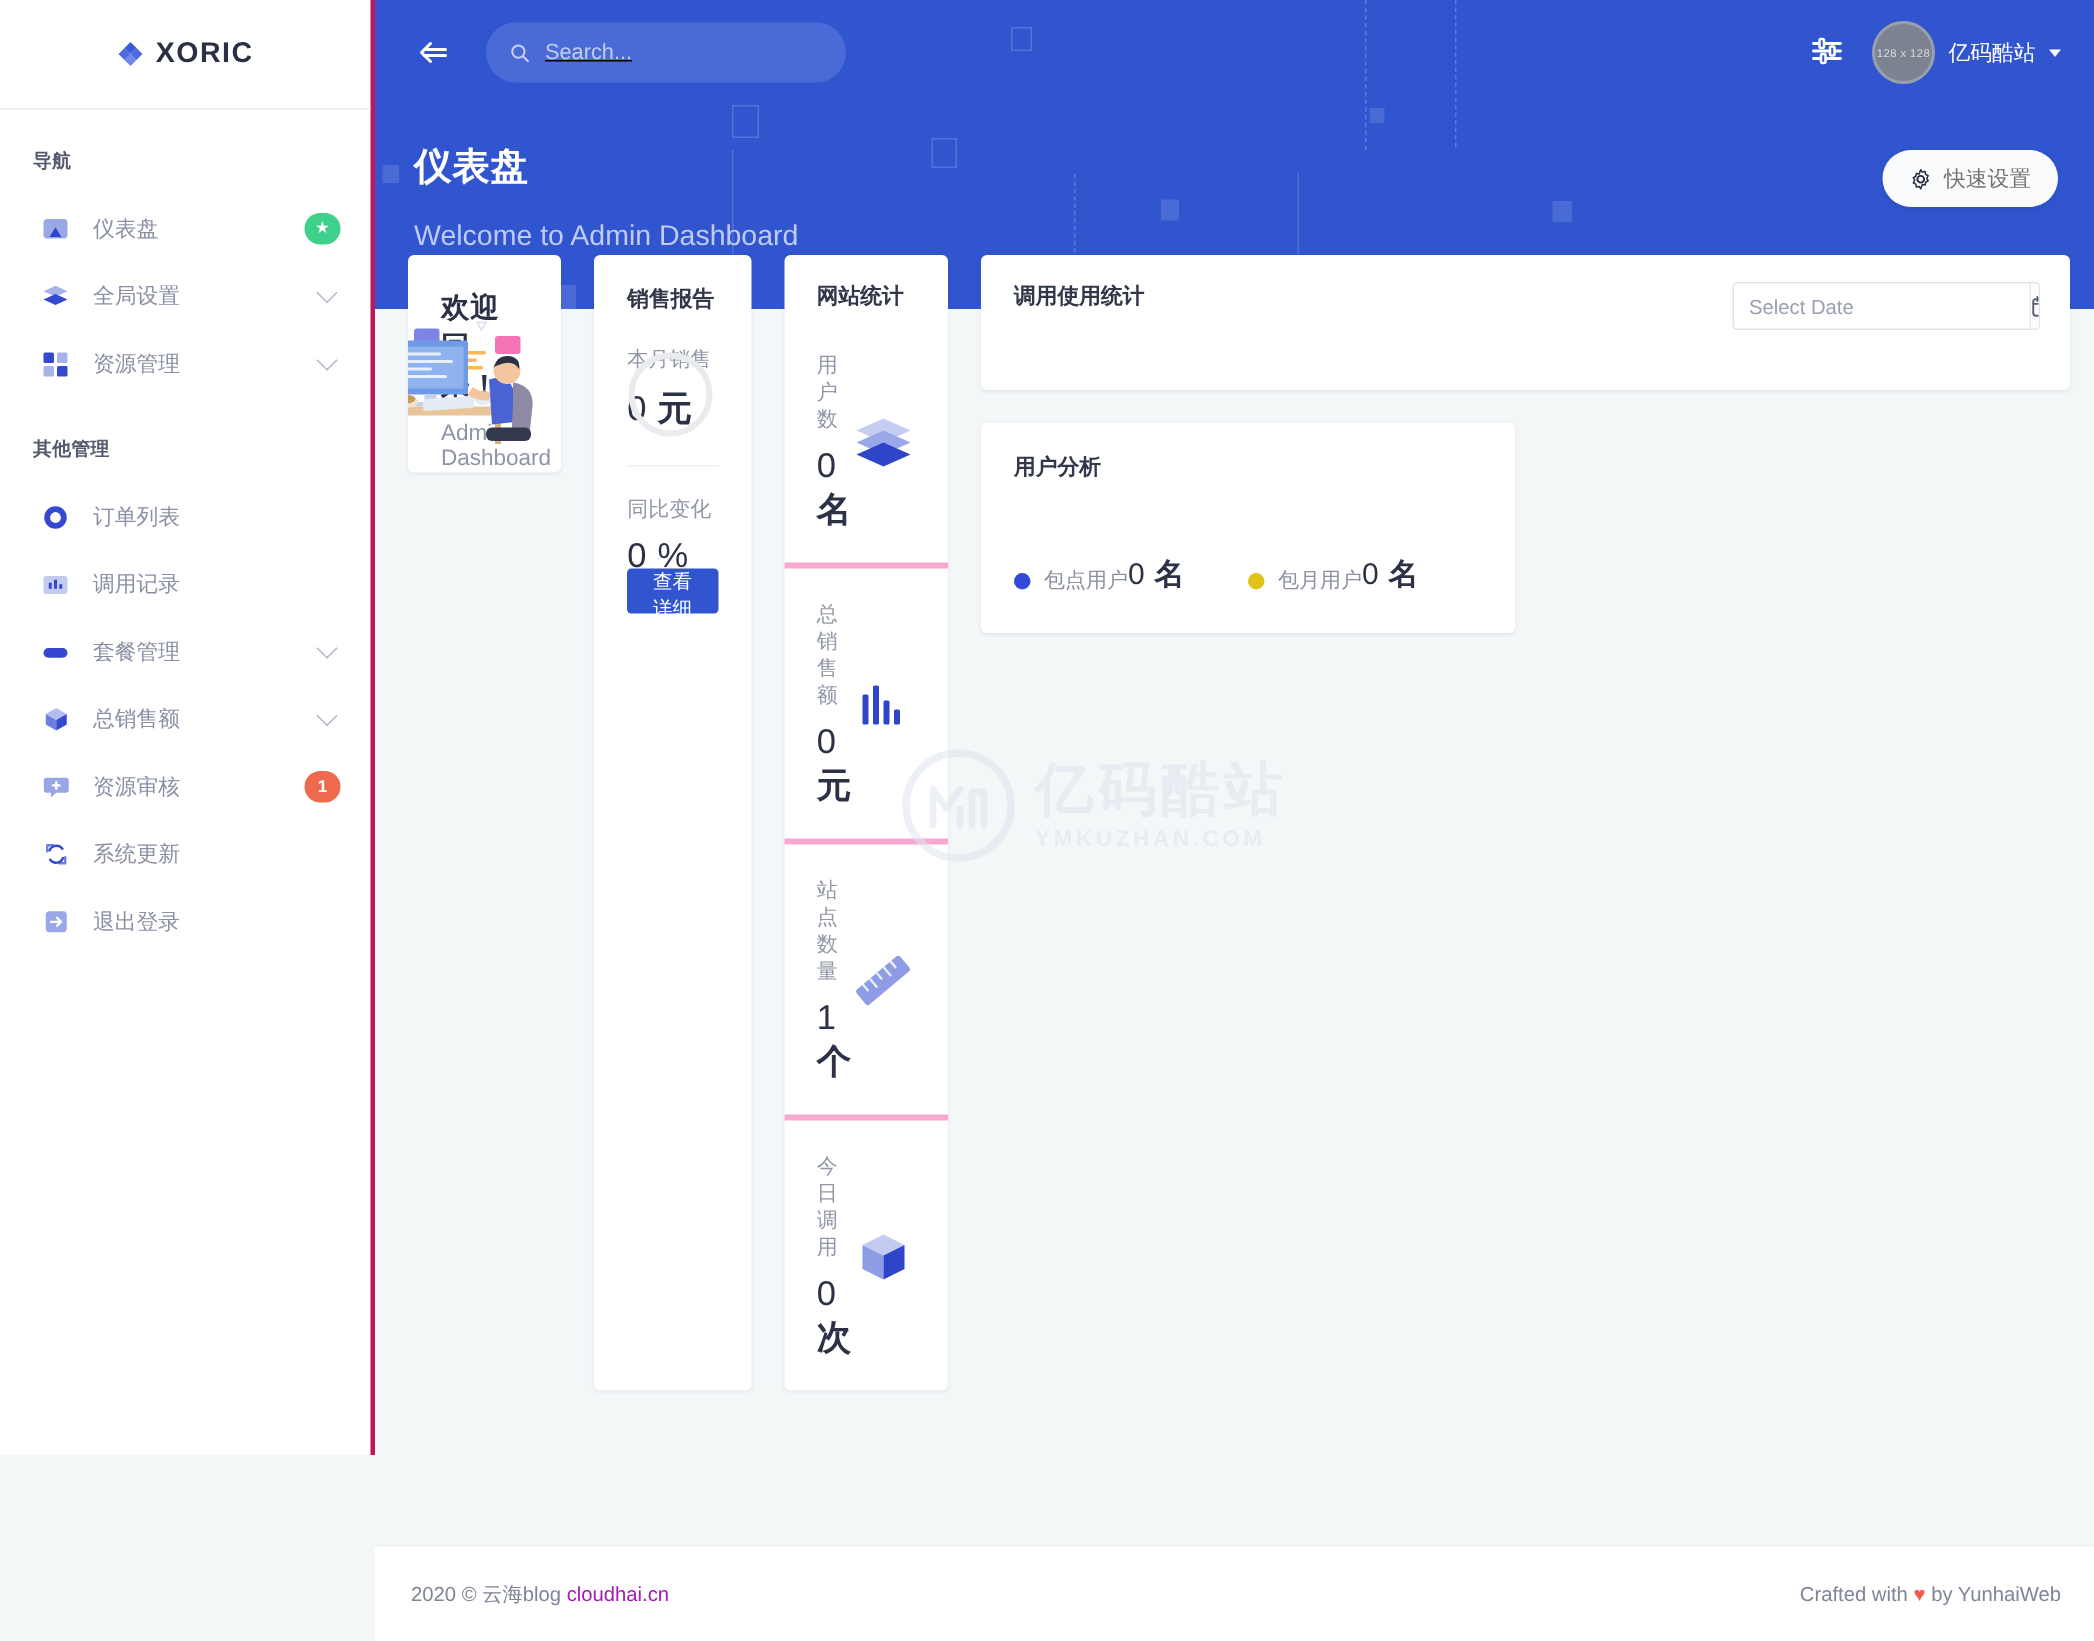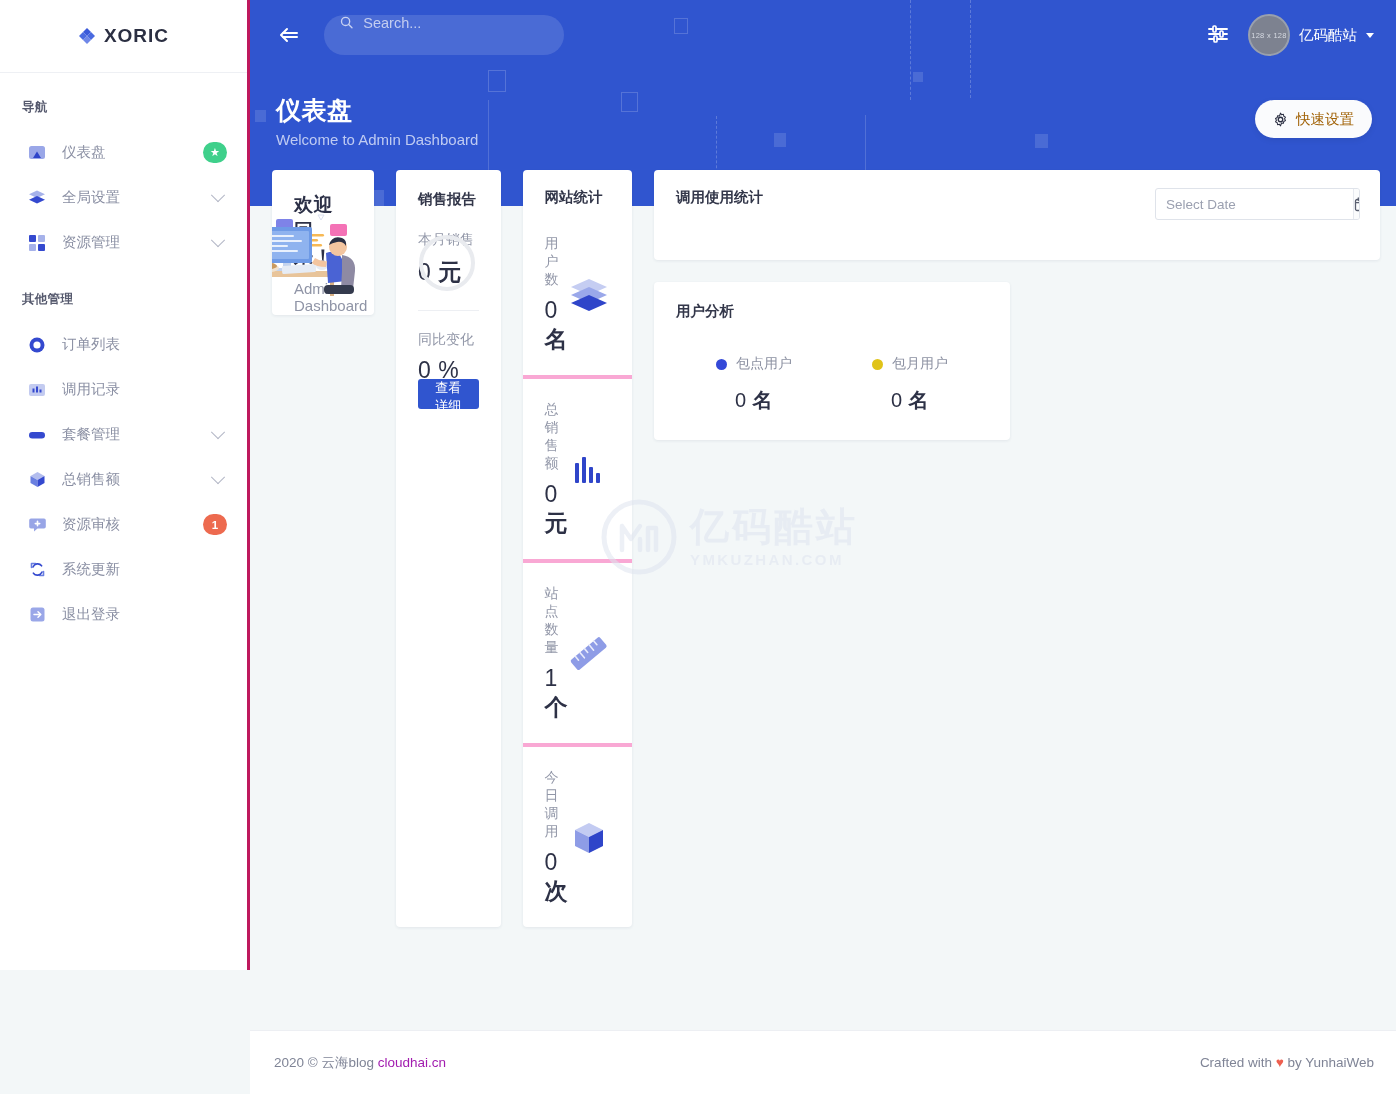--- a/index.html
+++ b/index.html
@@ -59,22 +59,22 @@
   .vline-dash { border-left: 1.5px dashed rgba(255,255,255,.22); }
   .vline-solid { border-left: 1.5px solid rgba(255,255,255,.16); }
 
   .topbar-row {
     position: relative; z-index: 2; height: 70px;
     display: flex; align-items: center; padding: 0 22px 0 24px;
   }
   .collapse-btn { width: 30px; height: 30px; display: flex; align-items: center; justify-content: center; cursor: pointer; }
   .searchbox {
     margin-left: 20px; width: 240px; height: 40px; border-radius: 20px;
-    background: rgba(255,255,255,.13); display: flex; align-items: flex-start;
-    padding: 0 16px; gap: 10px; cursor: text;
+    background: rgba(255,255,255,.13); display: flex; align-items: center;
+    padding: 0 16px; gap: 10px; cursor: text; text-decoration: underline;
   }
   .searchbox input {
     background: transparent; border: none; outline: none; color: #ffffff;
     font-size: 14.5px; width: 100%; font-family: inherit;
   }
   .searchbox input::placeholder { color: #c3cdf0; }
   .topbar-right { margin-left: auto; display: flex; align-items: center; gap: 18px; }
   .settings-ico { cursor: pointer; width: 24px; height: 24px; }
   .user-chip { display: flex; align-items: center; gap: 9px; cursor: pointer; }
   .avatar {
@@ -83,23 +83,23 @@
     display: flex; align-items: center; justify-content: center; letter-spacing: .3px;
   }
   .user-name { color: #fff; font-size: 14.5px; }
   .caret-down {
     width: 0; height: 0; border-left: 4.5px solid transparent;
     border-right: 4.5px solid transparent; border-top: 5.5px solid #ffffff;
   }
 
   .page-head { position: relative; z-index: 2; padding: 24px 24px 0 26px; display: flex; align-items: flex-start; }
   .page-title { color: #ffffff; font-size: 25px; font-weight: bold; letter-spacing: .5px; }
-  .page-sub { color: #bfcbf2; font-size: 15px; margin-top: 4px; }
+  .page-sub { color: #bfcbf2; font-size: 19px; margin-top: 20px; }
   .quick-btn {
-    margin-left: auto; margin-top: 6px; background: #fafbfd; color: #a16207;
+    margin-left: auto; margin-top: 6px; background: #fafbfd; color: #737373;
     border-radius: 22px; height: 38px; display: flex; align-items: center;
     gap: 8px; padding: 0 18px; font-size: 14.5px; cursor: pointer; border: none;
     font-family: inherit; box-shadow: 0 2px 6px rgba(0,0,0,.08);
   }
 
   
   .content {
     position: relative; z-index: 3; margin-top: -36px;
     padding: 0 16px 0 22px; display: flex; gap: 22px; align-items: flex-start;
     flex: 1;
@@ -167,21 +167,21 @@
   }
   .date-field input::placeholder { color: #9ba0b0; }
   .date-btn {
     width: 36px; border-left: 1px solid #e6e9ef; background: #fbfcfd;
     display: flex; align-items: center; justify-content: center; cursor: pointer;
   }
 
   
   .analysis { padding: 20px 22px 26px 22px; }
   .legend-wrap { display: flex; margin-top: 34px; }
-  .legend-col { flex: 0 0 50%; display: flex; flex-direction: column; align-items: center; }
+  .legend-col { flex: 0 0 50%; display: flex; align-items: flex-end; }
   .legend-top { display: flex; align-items: center; gap: 9px; }
   .dot { width: 11px; height: 11px; border-radius: 50%; }
   .legend-label { font-size: 14px; color: #8b90a1; }
   .legend-val { font-size: 20px; color: #2d3146; font-weight: bold; margin-top: 14px; letter-spacing: .5px; }
   .legend-val .num { font-weight: 400; }
 
   
   .footer {
     margin-top: auto; height: 64px; background: #ffffff; border-top: 1px solid #edeff3;
     display: flex; align-items: center; padding: 0 22px 0 24px; font-size: 13.5px;

